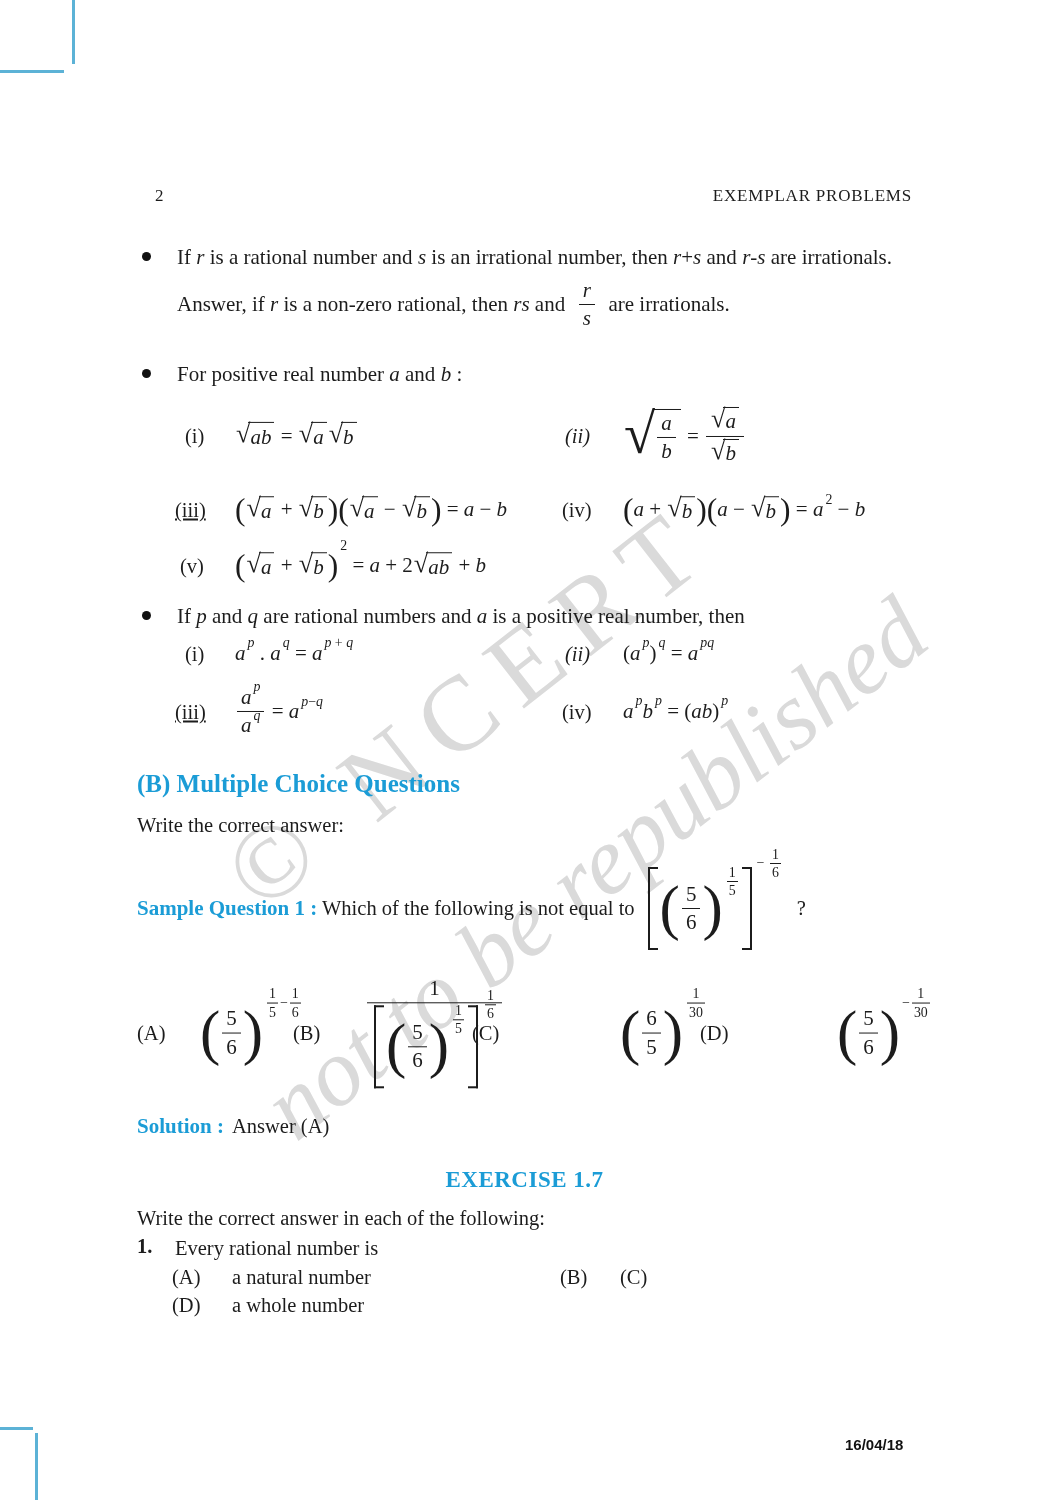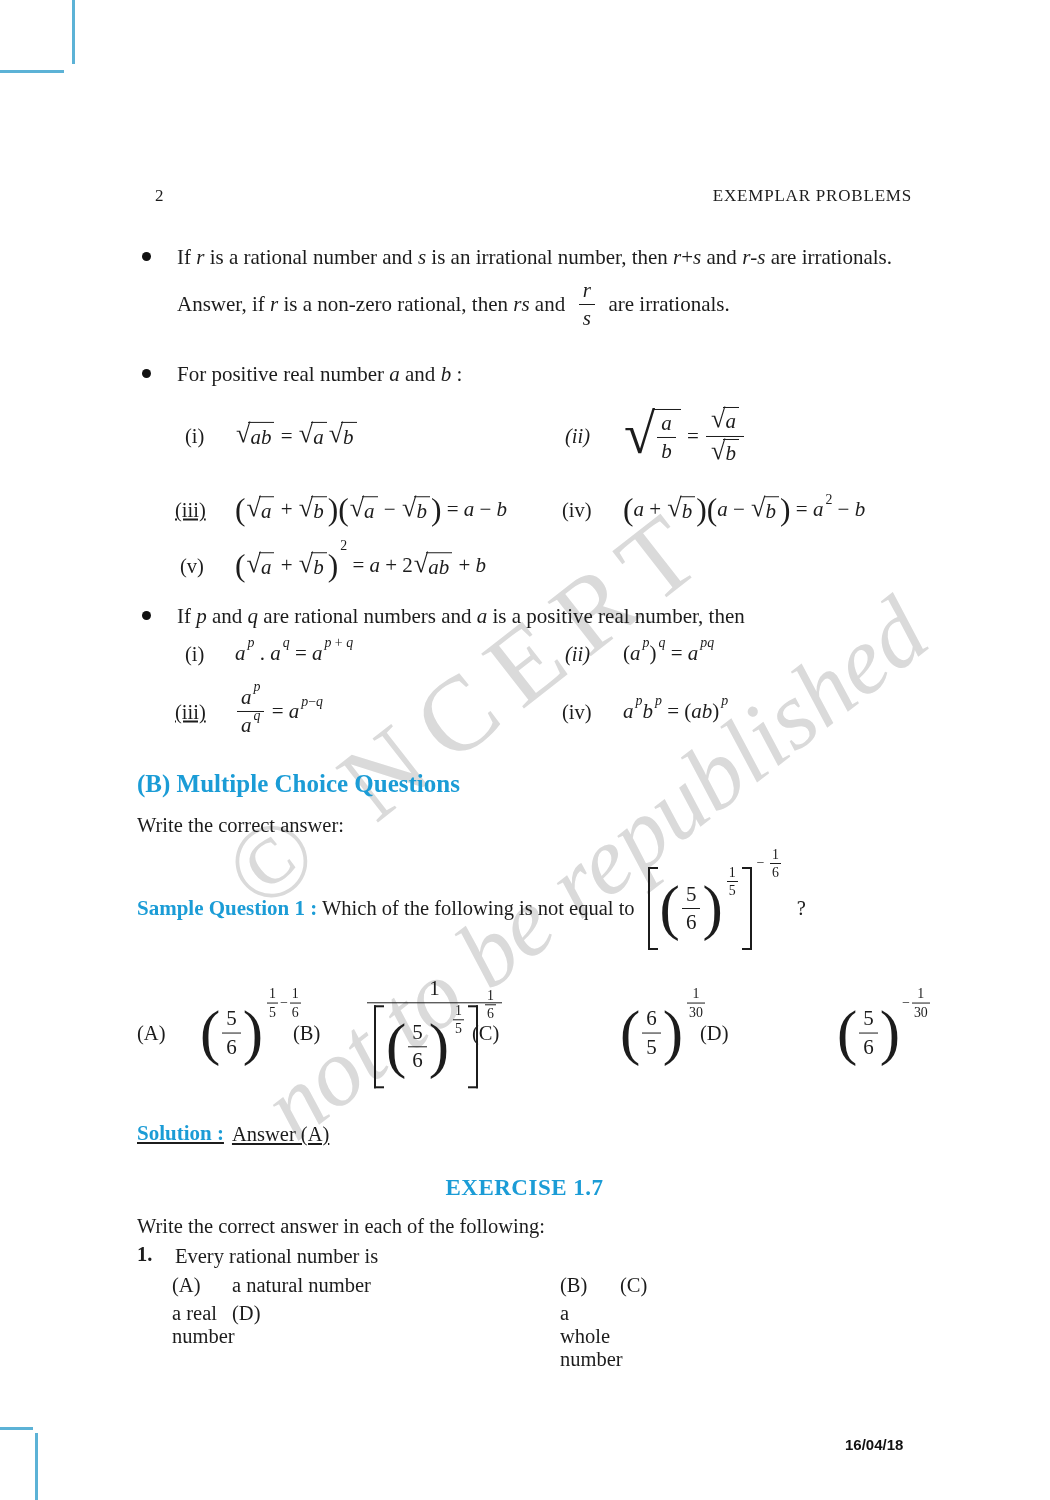--- a/index.html
+++ b/index.html
@@ -67,21 +67,21 @@
   .sampleline{margin-top:16px;height:108px;display:flex;align-items:center;}
   .cyanlab{font-weight:bold;color:var(--accent);font-size:21px;white-space:pre;}
   .sampletext{font-size:20.5px;white-space:pre;}
   .sampleline .math{margin-left:10px;}
   .qmark{font-size:20.5px;margin-left:14px;}
   .optrow{position:relative;height:140px;}
   .optrow>*{position:absolute;top:50%;transform:translateY(-50%);}
   .optlab{font-size:20.5px;}
   .oA-l{left:0;} .oA-f{left:63px;} .oB-l{left:156px;} .oB-f{left:228px;}
   .oC-l{left:335px;} .oC-f{left:483px;} .oD-l{left:563px;} .oD-f{left:700px;}
-  .solline{margin-top:18px;display:flex;align-items:center;text-decoration:underline;}
+  .solline{margin-top:10px;display:flex;align-items:flex-end;}
   .solline .plain{margin-left:8px;}
   
   .exhead{margin-top:28px;text-align:center;font-size:23px;font-weight:bold;color:var(--accent);letter-spacing:0.5px;}
   .intro2{margin-top:12px;}
   .q1{margin-top:3px;display:flex;}
   .qnum{font-weight:bold;font-size:20.5px;width:38px;}
   .exopts{display:grid;grid-template-columns:60px 328px 60px 1fr;row-gap:5px;margin:4px 0 0 35px;font-size:20.5px;}
   .date{position:absolute;left:845px;top:1436px;z-index:2;font-family:"Liberation Sans",sans-serif;
         font-size:15px;font-weight:bold;color:#111;}
 </style>
@@ -694,20 +694,19 @@
     <div class="plain intro2">Write the correct answer in each of the following:</div>
     <div class="q1">
       <span class="qnum">1.</span>
       <span class="plain">Every rational number is</span>
     </div>
     <div class="exopts">
       <span>(A)</span>
       <span>a natural number</span>
       <span>(B)</span>
       <span>(C)</span>
-      <span>a real number</span>
       <span>(D)</span>
       <span>a whole number</span>
     </div>
   </div>
 
   <div class="date">16/04/18</div>
 </div>
 
 </body></html>

